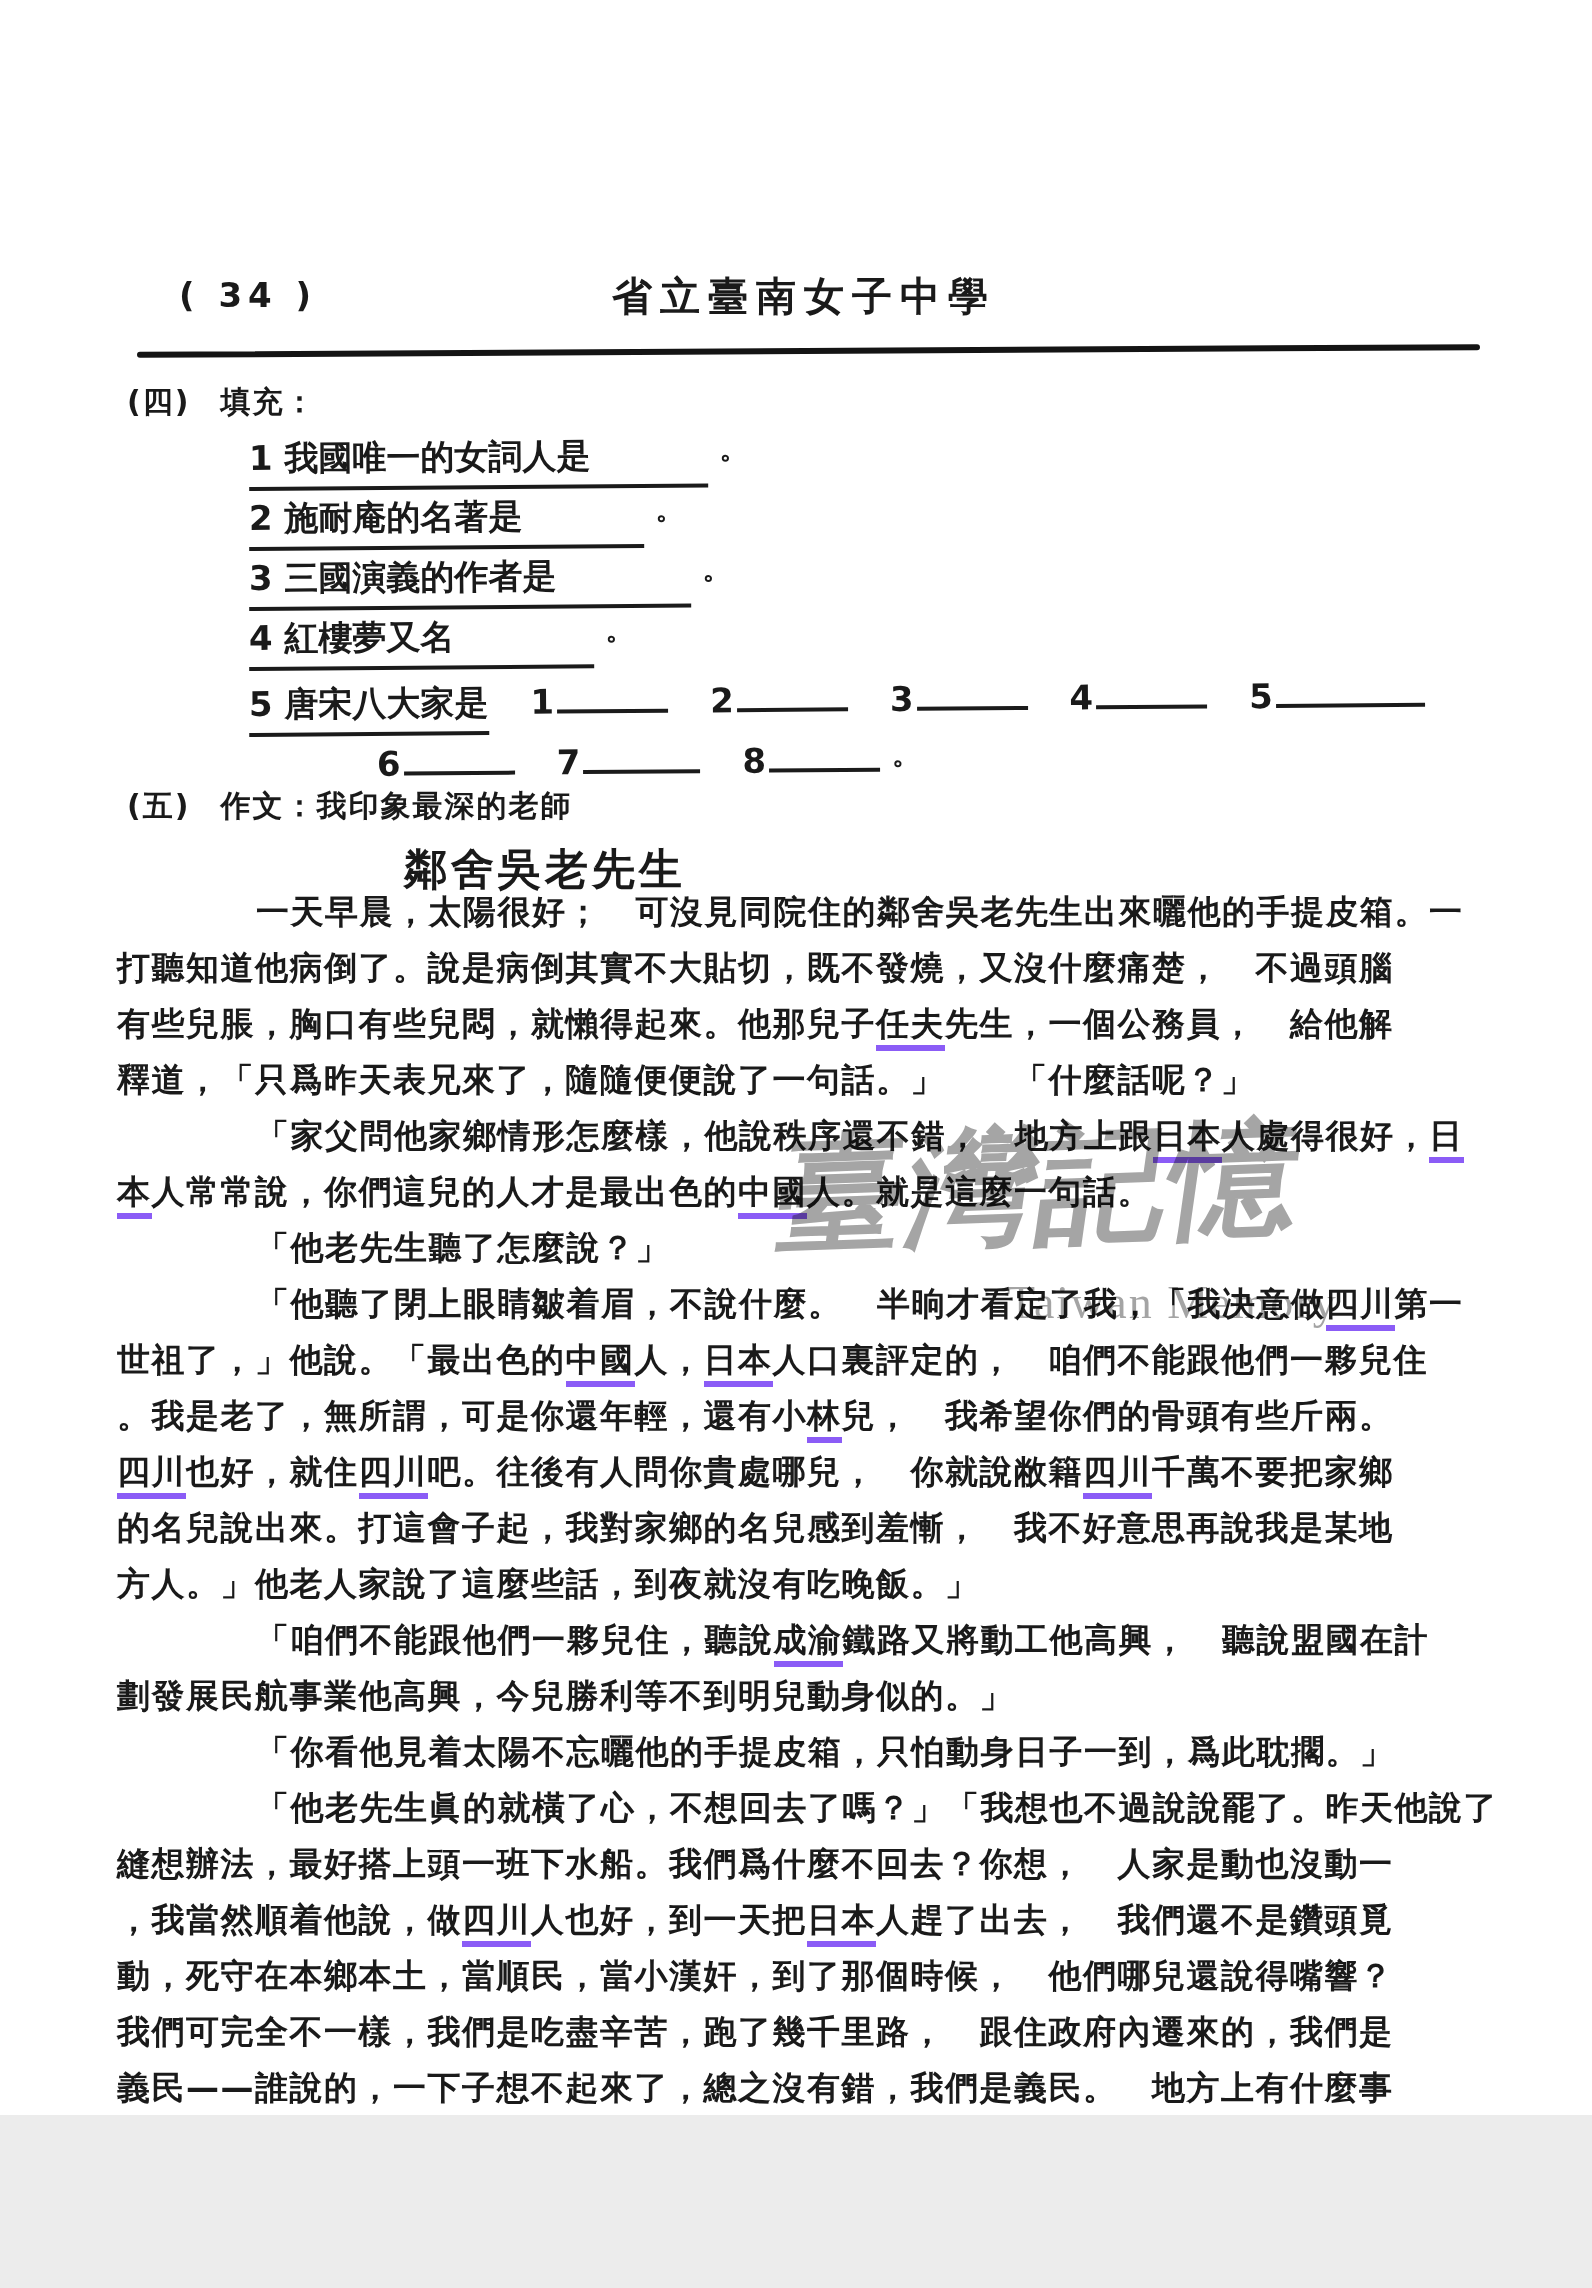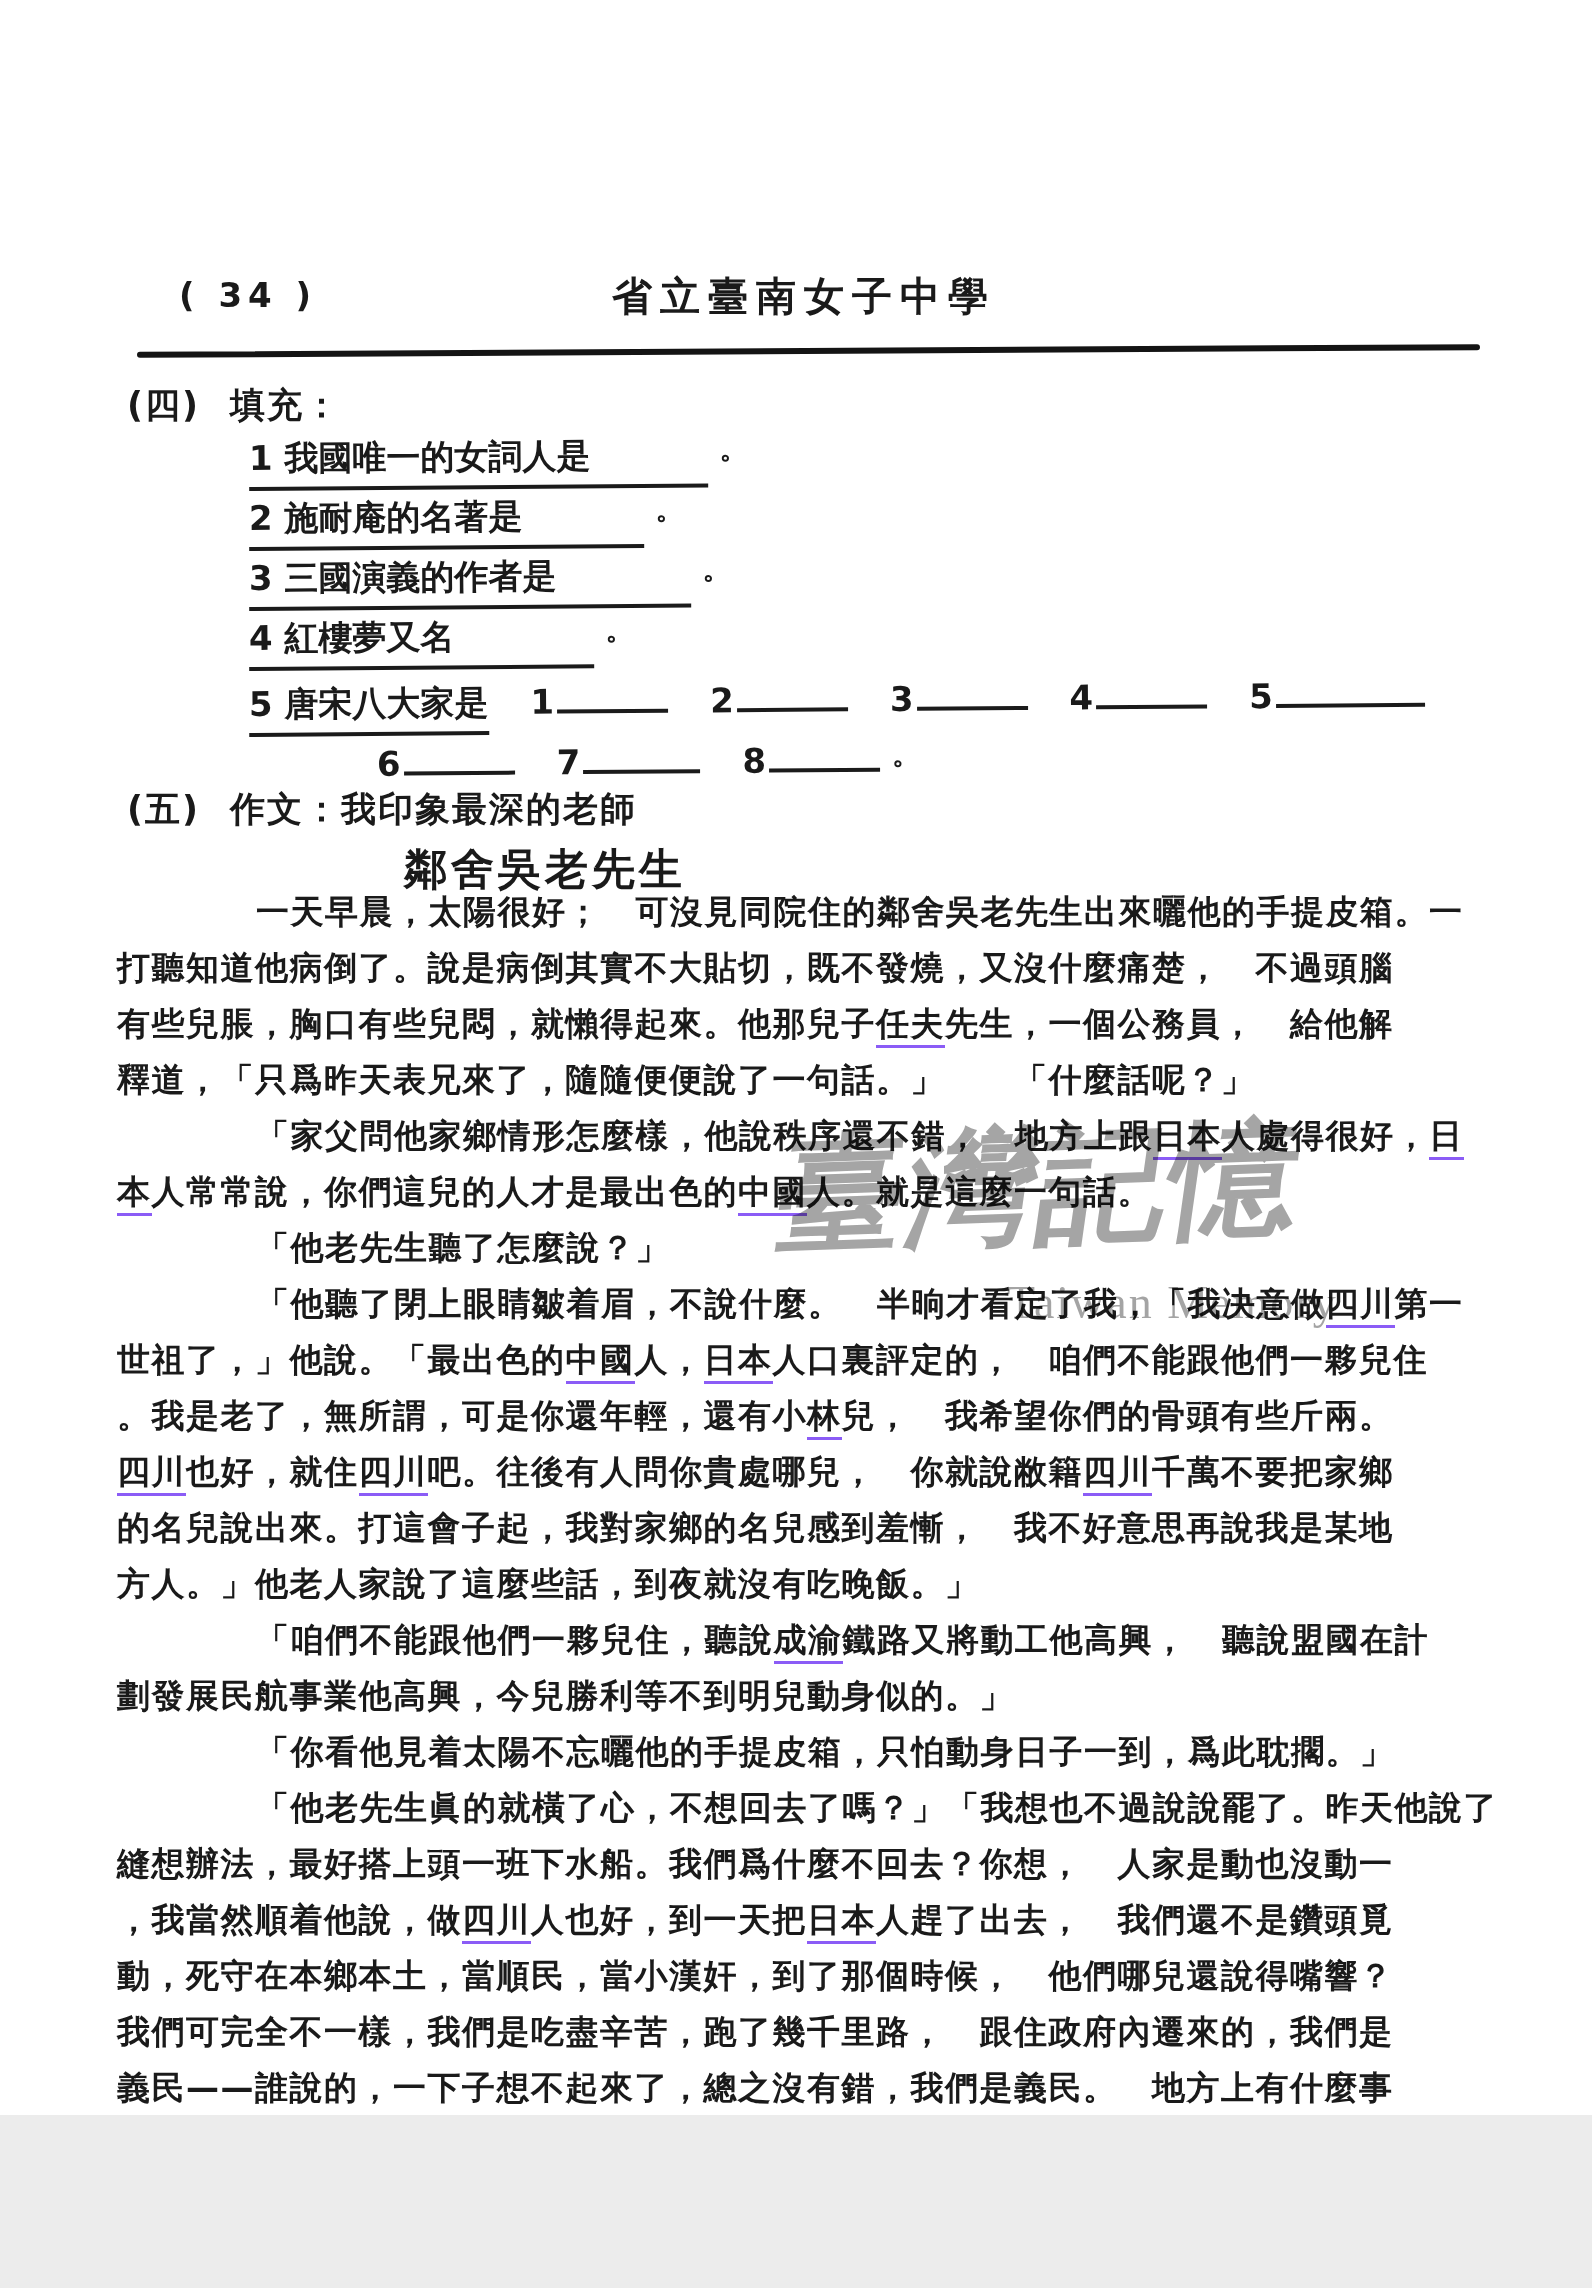--- a/index.html
+++ b/index.html
@@ -6,39 +6,39 @@
   .page{
     position:relative;width:1592px;height:2115px;background:#ffffff;
     font-family:"DejaVu Sans","Liberation Sans",sans-serif;color:#1a1a1a;
     overflow:hidden;margin:0 auto;padding-left:16px;
   }
   
   .pageno{position:absolute;left:179px;top:275px;font-size:34px;font-weight:600;letter-spacing:6px;}
   .school-title{position:absolute;left:0;right:0;top:269px;text-align:center;font-size:40px;font-weight:700;letter-spacing:8px;}
   .rule{position:absolute;left:137px;top:348px;width:1343px;height:6px;background:#141414;transform:rotate(-0.33deg);border-radius:3px;}
   
-  .sec-head{position:absolute;font-size:35px;font-weight:700;letter-spacing:2px;white-space:nowrap;}
+  .sec-head{position:absolute;font-size:30px;font-weight:700;letter-spacing:2px;white-space:nowrap;}
   #sec4-head{left:127px;top:382px;}
   #sec5-head{left:127px;top:786px;}
   .sec-label{margin-right:30px;}
   
   #questions{position:absolute;left:249px;top:434px;width:1274px;}
   .q-row{height:60px;font-size:34px;font-weight:700;transform:rotate(-0.45deg);transform-origin:left center;white-space:nowrap;}
   .q-underlined{display:inline-block;border-bottom:4px solid #1b1b1b;padding-bottom:5px;}
   .q-blank{display:inline-block;height:10px;}
   .q-period{margin-left:12px;font-size:28px;vertical-align:8px;}
   .slot-num{display:inline-block;margin-left:42px;margin-right:3px;}
   .slot-blank{display:inline-block;border-bottom:4px solid #1b1b1b;height:38px;}
   .q-cont{margin-left:86px;}
   
   .subtitle{position:absolute;left:404px;top:841px;font-size:43px;font-weight:700;letter-spacing:4px;}
   #essay{position:absolute;left:117px;top:884px;width:1373px;font-size:33px;font-weight:600;letter-spacing:1.5px;}
   .e-line{height:56px;line-height:56px;white-space:nowrap;}
   .e-line.p{padding-left:139px;}
-  .u{border-bottom:3px solid #8b5cf6;padding-bottom:2px;}
+  .u{border-bottom:6px solid #8b5cf6;padding-bottom:2px;}
   
   .watermark{position:absolute;left:0;top:0;width:1592px;height:2289px;z-index:5;mix-blend-mode:multiply;pointer-events:none;}
   .wm-cn{
     position:absolute;left:778px;top:1112px;
     font-family:"DejaVu Serif","Liberation Serif",serif;
     font-size:127px;font-weight:700;letter-spacing:4px;
     color:rgba(122,122,122,0.68);
     transform:rotate(-2deg) skewX(-10deg);transform-origin:left center;white-space:nowrap;
   }
   .wm-en{

